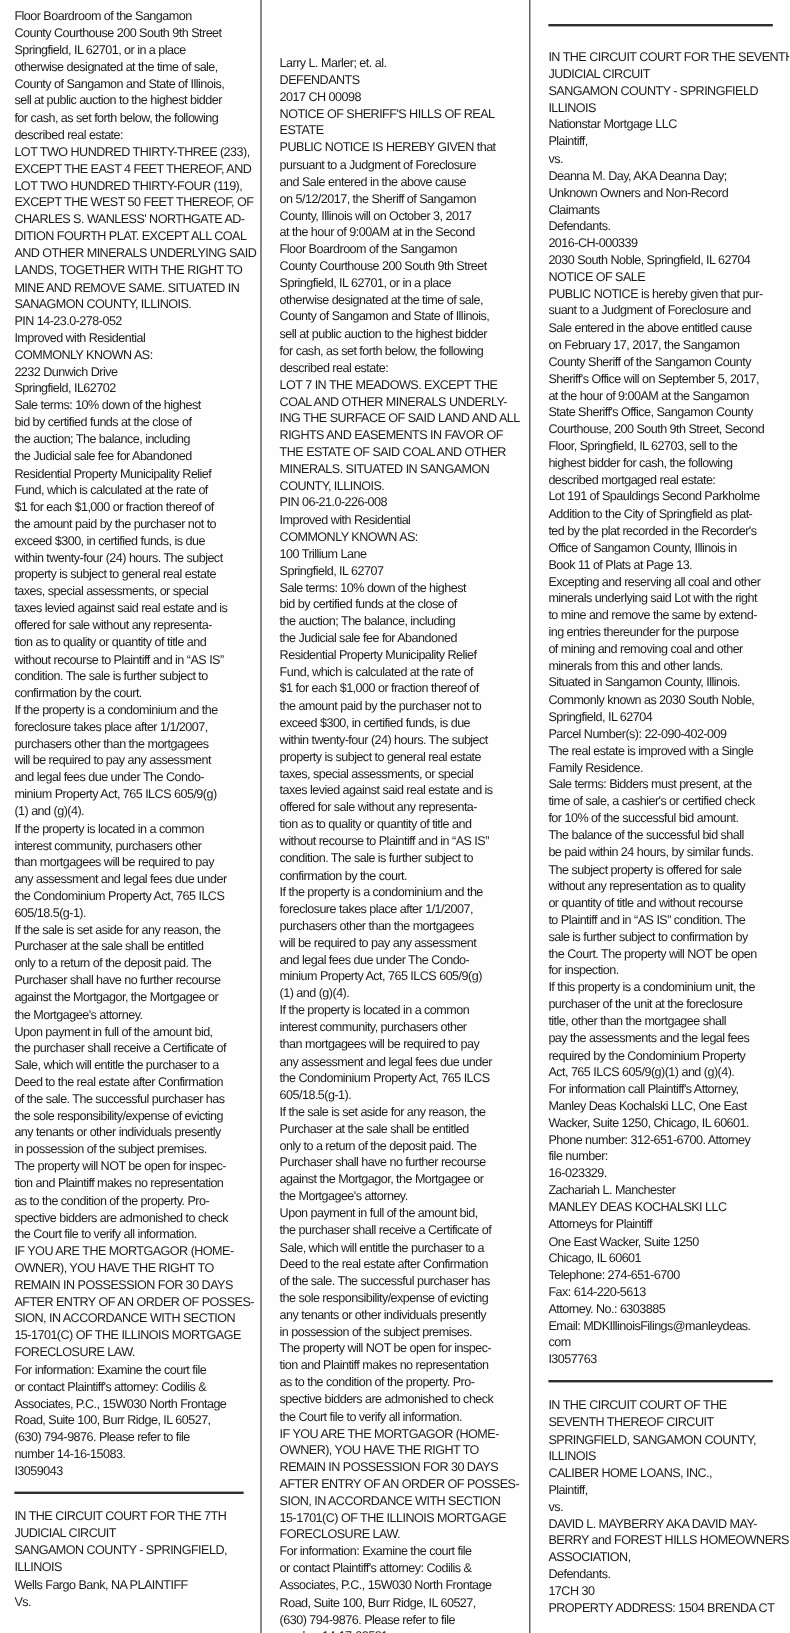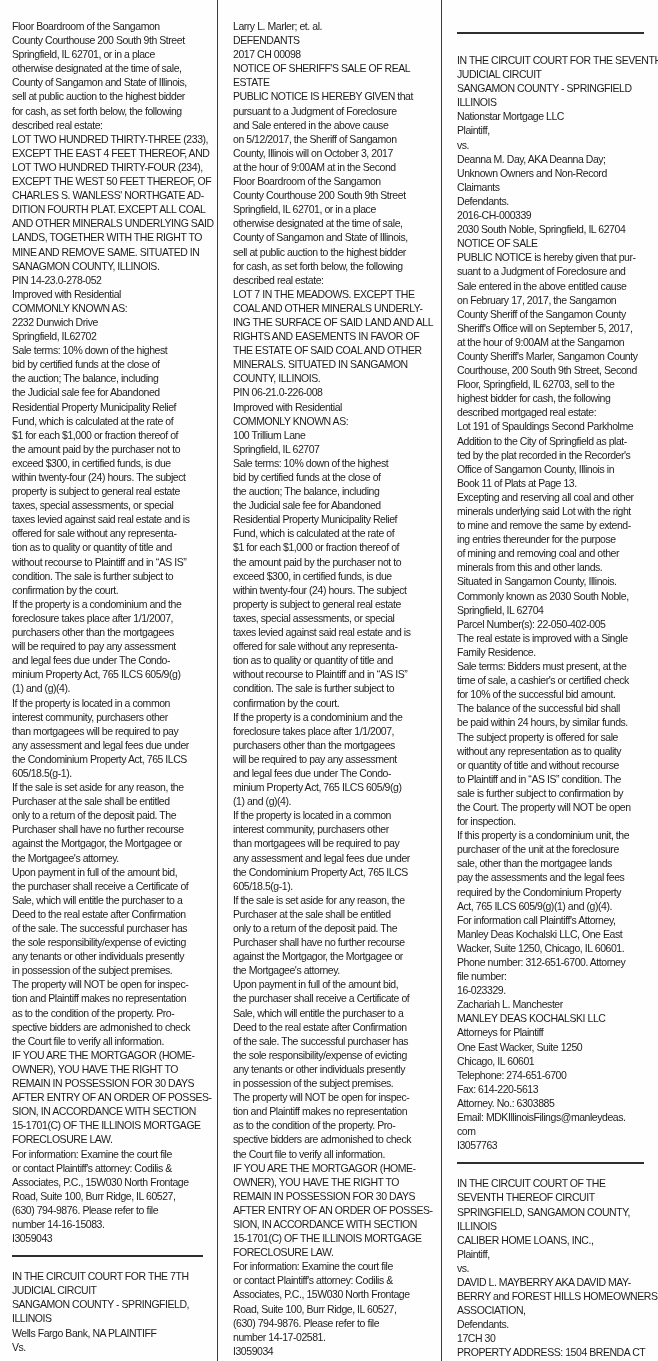--- a/index.html
+++ b/index.html
@@ -13,24 +13,24 @@
     height: 1361px;
     background: #fefefe;
     overflow: hidden;
     display: flex;
     font-family: "Liberation Sans", "DejaVu Sans", sans-serif;
     color: #1d1d1d;
   }
   .col {
     box-sizing: border-box;
     overflow: hidden;
-    padding-top: 19px;
+    padding-top: 7px;
   }
   .col-1 { width: 217px; padding-left: 12px; padding-right: 4px; }
-  .col-2 { width: 223px; padding-left: 15px; padding-right: 4px; }
+  .col-2 { width: 223px; padding-left: 15px; padding-right: 4px; margin-top: 39px; }
   .col-3 { width: 216px; padding-left: 15px; padding-right: 4px; }
   .vdiv {
     width: 1px;
     height: 1361px;
     background: #3c3c3c;
     flex: 0 0 1px;
   }
   .line {
     white-space: nowrap;
     font-size: 10.5px;
@@ -57,21 +57,21 @@
         <div class="line">Floor Boardroom of the Sangamon</div>
         <div class="line">County Courthouse 200 South 9th Street</div>
         <div class="line">Springfield, IL 62701, or in a place</div>
         <div class="line">otherwise designated at the time of sale,</div>
         <div class="line">County of Sangamon and State of Illinois,</div>
         <div class="line">sell at public auction to the highest bidder</div>
         <div class="line">for cash, as set forth below, the following</div>
         <div class="line">described real estate:</div>
         <div class="line">LOT TWO HUNDRED THIRTY-THREE (233),</div>
         <div class="line">EXCEPT THE EAST 4 FEET THEREOF, AND</div>
-        <div class="line">LOT TWO HUNDRED THIRTY-FOUR (234),</div>
+        <div class="line">LOT TWO HUNDRED THIRTY-FOUR (119),</div>
         <div class="line">EXCEPT THE WEST 50 FEET THEREOF, OF</div>
         <div class="line">CHARLES S. WANLESS' NORTHGATE AD-</div>
         <div class="line">DITION FOURTH PLAT. EXCEPT ALL COAL</div>
         <div class="line">AND OTHER MINERALS UNDERLYING SAID</div>
         <div class="line">LANDS, TOGETHER WITH THE RIGHT TO</div>
         <div class="line">MINE AND REMOVE SAME. SITUATED IN</div>
         <div class="line">SANAGMON COUNTY, ILLINOIS.</div>
         <div class="line">PIN 14-23.0-278-052</div>
         <div class="line">Improved with Residential</div>
         <div class="line">COMMONLY KNOWN AS:</div>
@@ -151,21 +151,21 @@
         <div class="line">Wells Fargo Bank, NA PLAINTIFF</div>
         <div class="line">Vs.</div>
       </div>
     </div>
   <div class="vdiv"></div>
   <div class="col col-2">
       <div class="notice">
         <div class="line">Larry L. Marler; et. al.</div>
         <div class="line">DEFENDANTS</div>
         <div class="line">2017 CH 00098</div>
-        <div class="line">NOTICE OF SHERIFF'S SALE OF REAL</div>
+        <div class="line">NOTICE OF SHERIFF'S HILLS OF REAL</div>
         <div class="line">ESTATE</div>
         <div class="line">PUBLIC NOTICE IS HEREBY GIVEN that</div>
         <div class="line">pursuant to a Judgment of Foreclosure</div>
         <div class="line">and Sale entered in the above cause</div>
         <div class="line">on 5/12/2017, the Sheriff of Sangamon</div>
         <div class="line">County, Illinois will on October 3, 2017</div>
         <div class="line">at the hour of 9:00AM at in the Second</div>
         <div class="line">Floor Boardroom of the Sangamon</div>
         <div class="line">County Courthouse 200 South 9th Street</div>
         <div class="line">Springfield, IL 62701, or in a place</div>
@@ -270,57 +270,57 @@
         <div class="line">2016-CH-000339</div>
         <div class="line">2030 South Noble, Springfield, IL 62704</div>
         <div class="line">NOTICE OF SALE</div>
         <div class="line">PUBLIC NOTICE is hereby given that pur-</div>
         <div class="line">suant to a Judgment of Foreclosure and</div>
         <div class="line">Sale entered in the above entitled cause</div>
         <div class="line">on February 17, 2017, the Sangamon</div>
         <div class="line">County Sheriff of the Sangamon County</div>
         <div class="line">Sheriff's Office will on September 5, 2017,</div>
         <div class="line">at the hour of 9:00AM at the Sangamon</div>
-        <div class="line">County Sheriff's Marler, Sangamon County</div>
+        <div class="line">State Sheriff's Office, Sangamon County</div>
         <div class="line">Courthouse, 200 South 9th Street, Second</div>
         <div class="line">Floor, Springfield, IL 62703, sell to the</div>
         <div class="line">highest bidder for cash, the following</div>
         <div class="line">described mortgaged real estate:</div>
         <div class="line">Lot 191 of Spauldings Second Parkholme</div>
         <div class="line">Addition to the City of Springfield as plat-</div>
         <div class="line">ted by the plat recorded in the Recorder's</div>
         <div class="line">Office of Sangamon County, Illinois in</div>
         <div class="line">Book 11 of Plats at Page 13.</div>
         <div class="line">Excepting and reserving all coal and other</div>
         <div class="line">minerals underlying said Lot with the right</div>
         <div class="line">to mine and remove the same by extend-</div>
         <div class="line">ing entries thereunder for the purpose</div>
         <div class="line">of mining and removing coal and other</div>
         <div class="line">minerals from this and other lands.</div>
         <div class="line">Situated in Sangamon County, Illinois.</div>
         <div class="line">Commonly known as 2030 South Noble,</div>
         <div class="line">Springfield, IL 62704</div>
-        <div class="line">Parcel Number(s): 22-050-402-005</div>
+        <div class="line">Parcel Number(s): 22-090-402-009</div>
         <div class="line">The real estate is improved with a Single</div>
         <div class="line">Family Residence.</div>
         <div class="line">Sale terms: Bidders must present, at the</div>
         <div class="line">time of sale, a cashier's or certified check</div>
         <div class="line">for 10% of the successful bid amount.</div>
         <div class="line">The balance of the successful bid shall</div>
         <div class="line">be paid within 24 hours, by similar funds.</div>
         <div class="line">The subject property is offered for sale</div>
         <div class="line">without any representation as to quality</div>
         <div class="line">or quantity of title and without recourse</div>
         <div class="line">to Plaintiff and in “AS IS” condition. The</div>
         <div class="line">sale is further subject to confirmation by</div>
         <div class="line">the Court. The property will NOT be open</div>
         <div class="line">for inspection.</div>
         <div class="line">If this property is a condominium unit, the</div>
         <div class="line">purchaser of the unit at the foreclosure</div>
-        <div class="line">sale, other than the mortgagee lands</div>
+        <div class="line">title, other than the mortgagee shall</div>
         <div class="line">pay the assessments and the legal fees</div>
         <div class="line">required by the Condominium Property</div>
         <div class="line">Act, 765 ILCS 605/9(g)(1) and (g)(4).</div>
         <div class="line">For information call Plaintiff's Attorney,</div>
         <div class="line">Manley Deas Kochalski LLC, One East</div>
         <div class="line">Wacker, Suite 1250, Chicago, IL 60601.</div>
         <div class="line">Phone number: 312-651-6700. Attorney</div>
         <div class="line">file number:</div>
         <div class="line">16-023329.</div>
         <div class="line">Zachariah L. Manchester</div>

